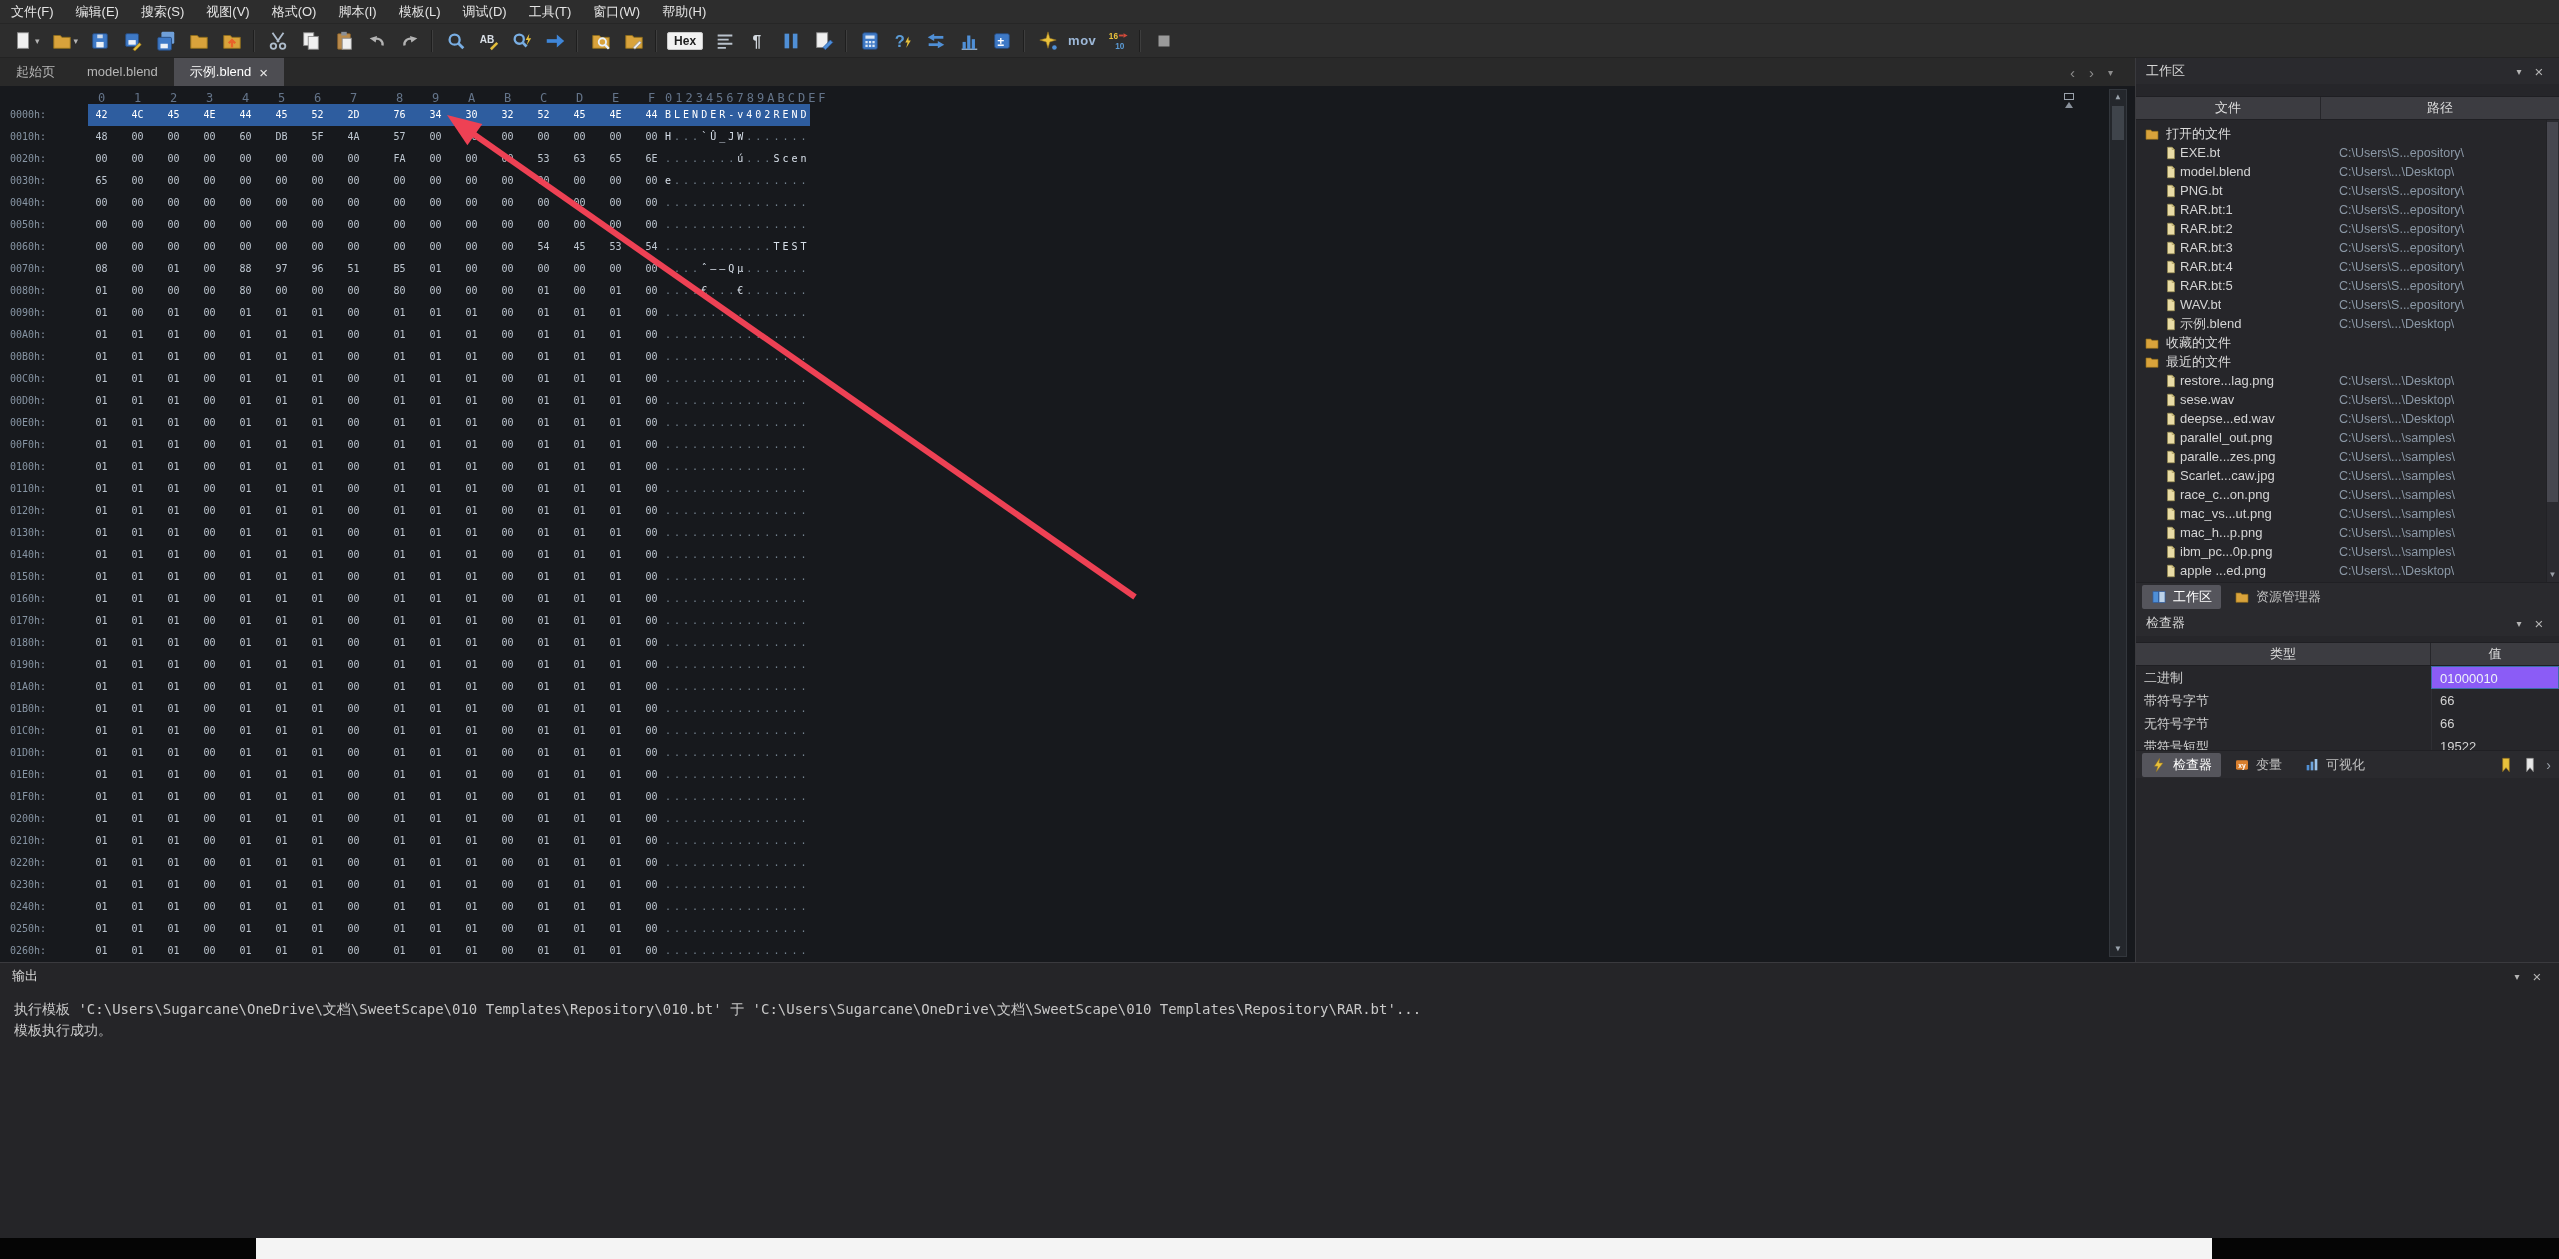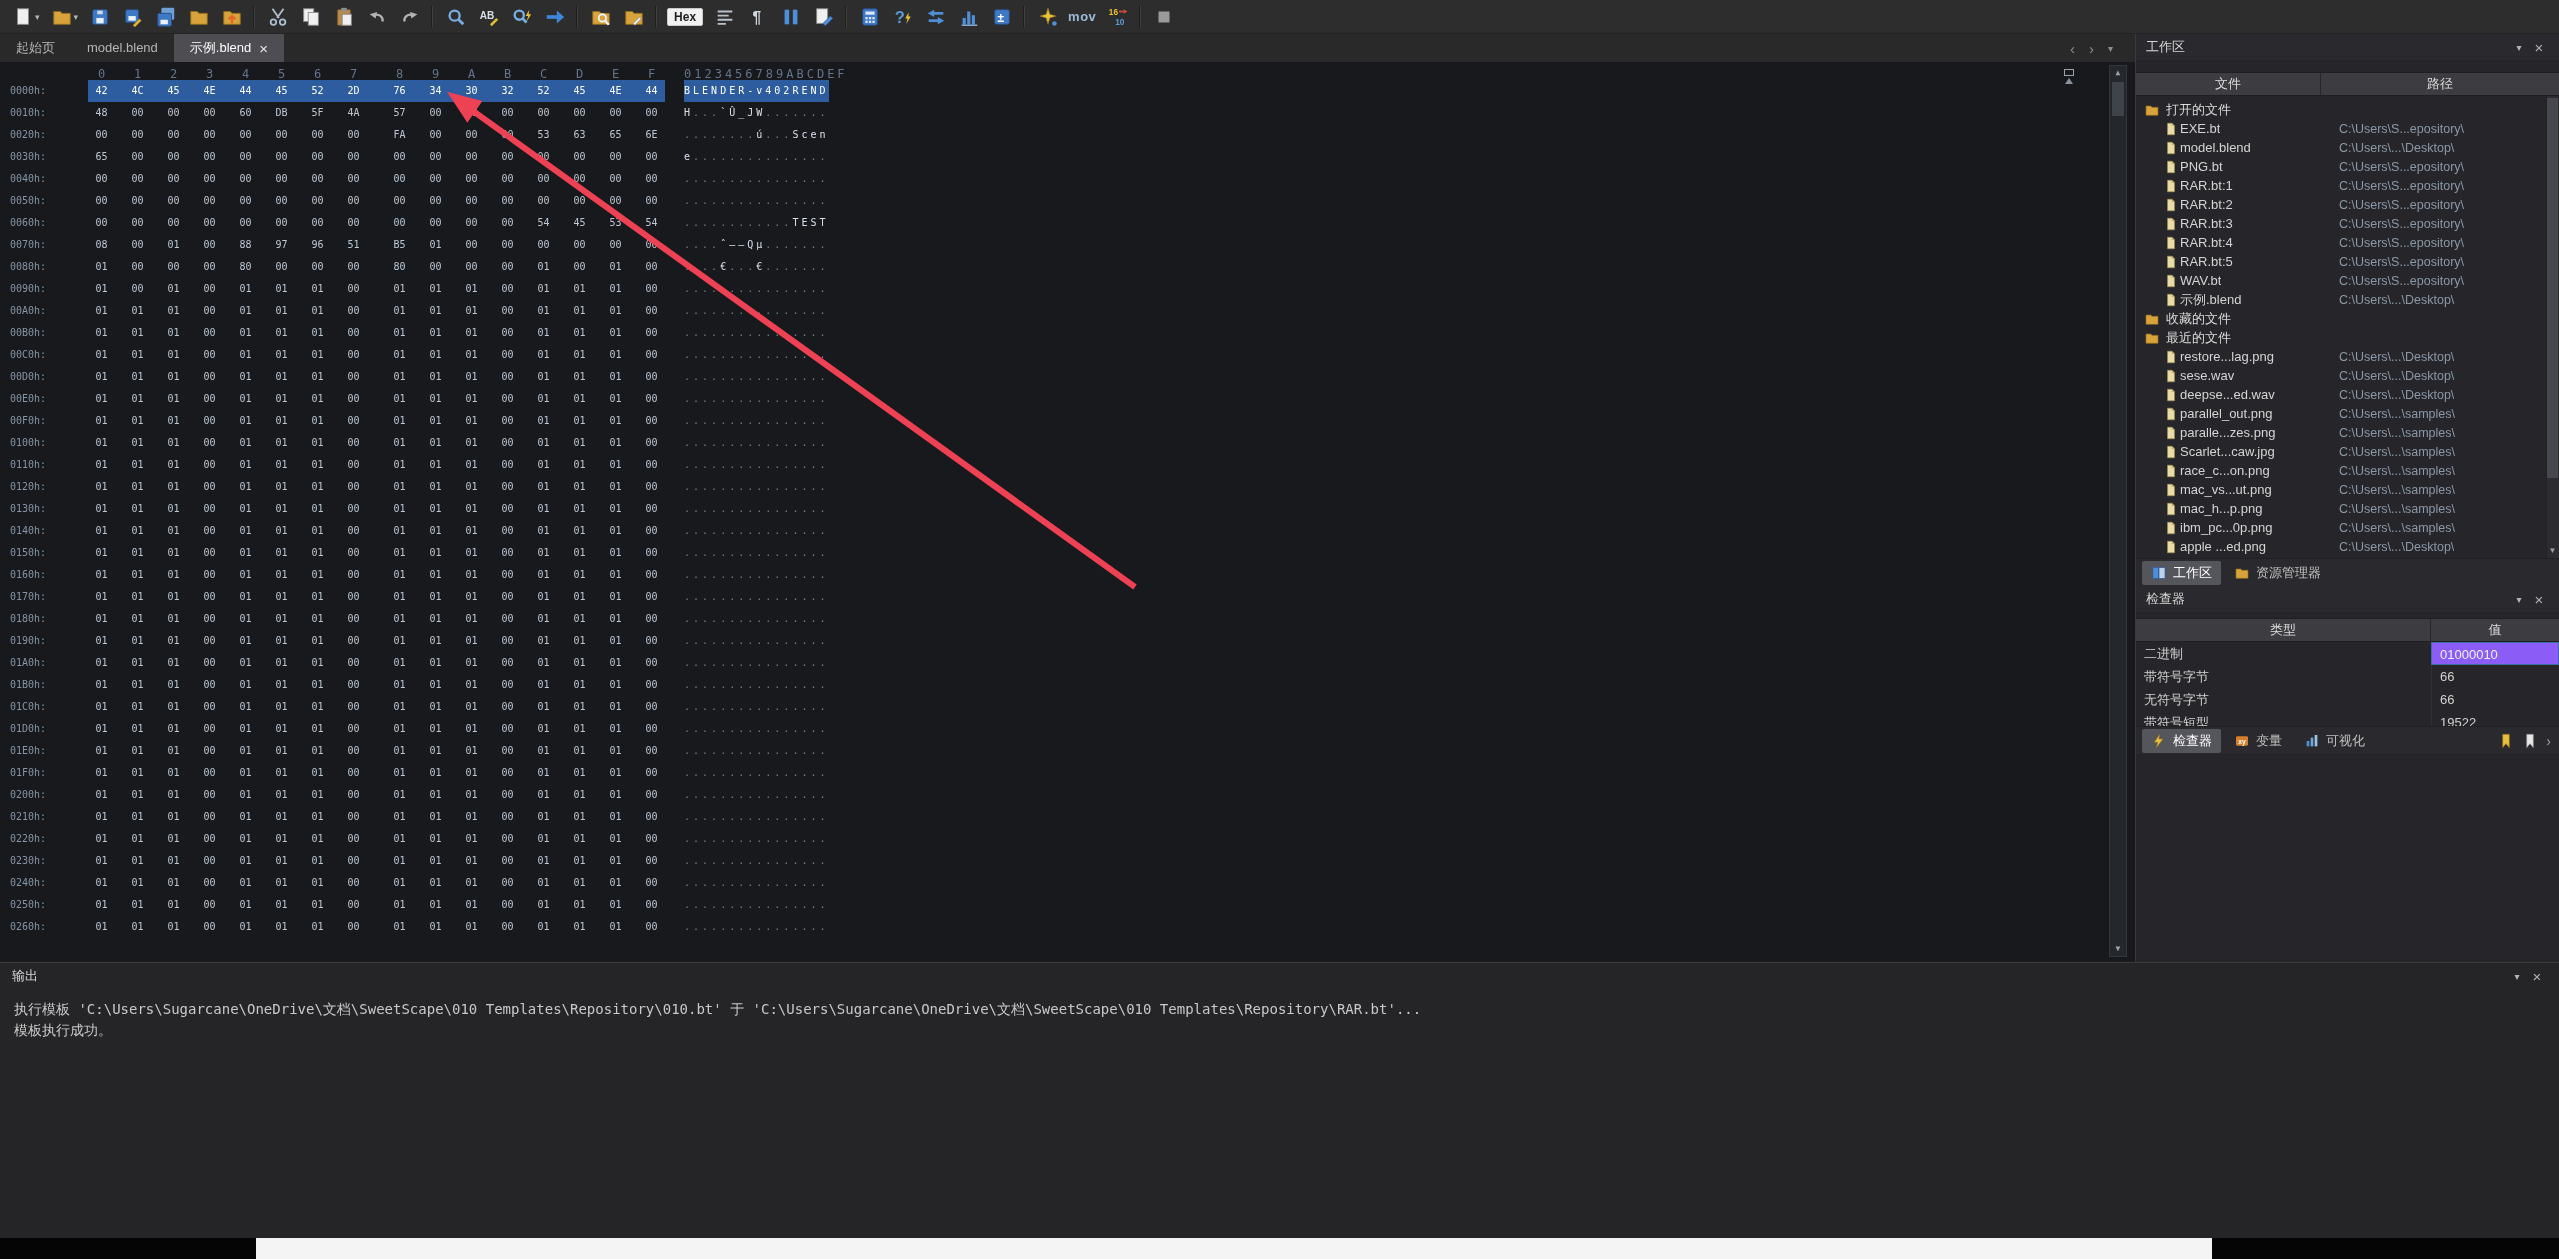--- a/index.html
+++ b/index.html
@@ -40,21 +40,21 @@
 .hex-head{display:flex;height:18px;line-height:18px;padding-top:3px;font-size:12px;color:#64748a}
 .hex-head .addr{color:transparent}
 .hex-rows{position:relative}
 .hex-row{display:flex;height:22px;line-height:22px;font-size:10px;white-space:nowrap}
 .addr{width:88px;padding-left:10px;color:#8694a3;flex:none}
 .bytes{display:flex;flex:none}
 .byte{display:inline-block;width:27px;margin-right:9px;text-align:center;color:#bfc8d2}
 .byte:nth-child(8){margin-right:19px}
 .byte:last-child{margin-right:0}
 .hex-head .byte{color:#64748a;font-size:12px}
-.ascii,.ascii-head{margin-left:19px;letter-spacing:3px;flex:none}
+.ascii,.ascii-head{margin-left:0;letter-spacing:3px;flex:none}
 .ascii .dim{color:#74828f}
 .ascii .lit{color:#d8e0ea}
 .hex-row.sel .bytes{background:#2e5d9f}
 .hex-row.sel .byte{color:#fff}
 .hex-row.sel .ascii{background:#2e5d9f}
 .hex-row.sel .ascii .dim,.hex-row.sel .ascii .lit{color:#fff}
 
 
 .hex-corner{position:absolute;right:58px;top:7px;width:16px;display:flex;flex-direction:column;align-items:center;gap:2px}
 .mk-rect{display:block;width:10px;height:7px;border:1px solid #9aa2ac}
@@ -114,20 +114,33 @@
 .bottomstrip{height:21px;display:flex}
 .bs.d1{width:256px;background:#050505}
 .bs.w{width:1956px;background:#f4f4f4}
 .bs.d2{flex:1;background:#050505}
 </style>
 </head>
 <body>
 
 <div class="app">
 
+  <div class="menubar">
+      <div class="menu-item">文件(F)</div>
+      <div class="menu-item">编辑(E)</div>
+      <div class="menu-item">搜索(S)</div>
+      <div class="menu-item">视图(V)</div>
+      <div class="menu-item">格式(O)</div>
+      <div class="menu-item">脚本(I)</div>
+      <div class="menu-item">模板(L)</div>
+      <div class="menu-item">调试(D)</div>
+      <div class="menu-item">工具(T)</div>
+      <div class="menu-item">窗口(W)</div>
+      <div class="menu-item">帮助(H)</div>
+    </div>
 
   <div class="toolbar">
       <div class="tbtn">
         <span class="ticon">
           <svg viewBox="0 0 24 24" width="22" height="22">
             <rect x="6" y="3" width="12" height="17" fill="#f0f0f0" stroke="#8a8a8a"></rect>
           </svg>
         </span>
         <span class="tcaret">▾</span>
       </div>

